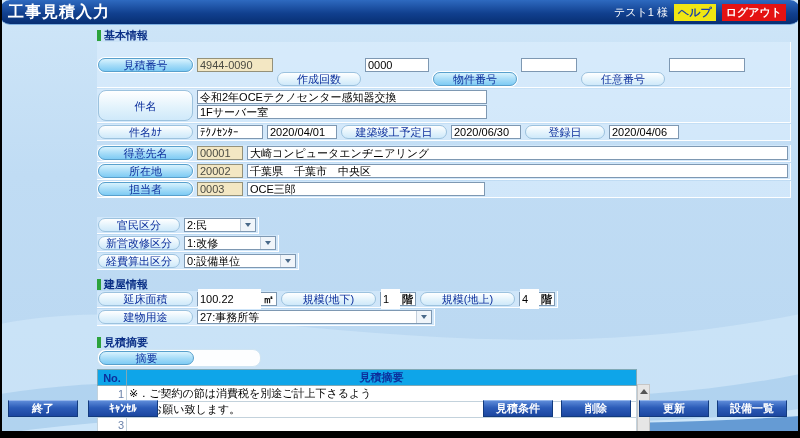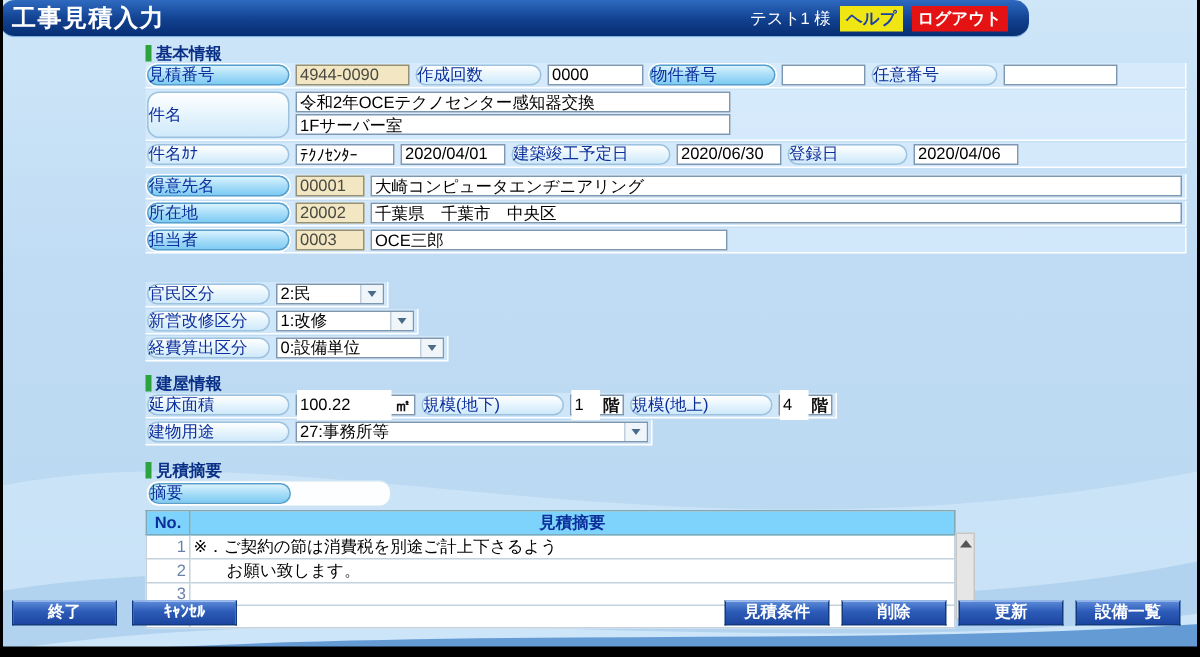--- a/index.html
+++ b/index.html
@@ -9,21 +9,21 @@
     background:linear-gradient(180deg,#cfe6f8 0%,#c0dcf4 40%,#b9d7f1 100%);
   }
   
   .edge{position:absolute;background:#000;z-index:50;}
   .edge.l{left:0;top:0;width:2px;height:438px;}
   .edge.r{right:0;top:0;width:2px;height:438px;}
   .edge.b{left:0;bottom:0;width:800px;height:7px;}
 
   
   .titlebar{
-    position:absolute;left:0;top:0;width:686px;height:24px;
+    position:absolute;left:0;top:0;width:800px;height:24px;
     background:linear-gradient(180deg,#2e6ac0 0%,#11408f 55%,#072e72 100%);
     display:flex;align-items:center;justify-content:space-between;z-index:10;
     border-bottom:1px solid #7fb0e2;
     border-radius:10px;
   }
   .app-title{color:#fff;font-weight:bold;font-size:16px;padding-left:8px;letter-spacing:1px;}
   .titlebar-right{display:flex;align-items:center;gap:6px;margin-right:14px;}
   .user-name{color:#fff;font-size:11px;}
   .help-btn{background:#f0e613;color:#1a41a8;font-size:11px;font-weight:bold;padding:1px 4px;cursor:pointer;}
   .logout-btn{background:#e41212;color:#fff;font-size:11px;font-weight:bold;padding:1px 4px;cursor:pointer;}
@@ -41,26 +41,26 @@
     display:flex;align-items:center;gap:4px;margin-bottom:1px;
     background:rgba(226,242,255,0.5);
     border-right:1px solid rgba(255,255,255,0.95);
     border-bottom:1px solid rgba(255,255,255,0.95);
     padding:1px 2px 1px 1px;
   }
   .row.fit{width:fit-content;}
   .row.tall{align-items:stretch;}
 
   .lbl,.lblb{
-    height:14px;line-height:13px;font-size:11px;color:#0c2f9c;
+    height:14px;line-height:13px;text-align:center;font-size:11px;color:#0c2f9c;
     border-radius:8px;flex:none;box-sizing:border-box;
   }
   .lbl{background:linear-gradient(180deg,#ffffff 0%,#e3f3fc 55%,#cfe9fa 100%);border:1px solid #9cc2de;}
   .lblb{background:linear-gradient(180deg,#d9f3fe 0%,#a8ddf8 50%,#7ecbf4 100%);border:1px solid #58a0cc;box-shadow:0 0 0 1px #ffffff;cursor:pointer;}
-  .w95{width:95px;} .w84{width:84px;} .w106{width:106px;} .w80{width:80px;} .w82{width:82px;}
+  .w95{width:95px;} .w84{width:84px;margin-top:29px;} .w106{width:106px;} .w80{width:80px;} .w82{width:82px;}
 
   .inp{
     height:14px;border:1px solid #7e98b2;background:#fff;font-size:11px;padding:0 2px;
     color:#000;font-family:"Liberation Sans","DejaVu Sans",sans-serif;box-sizing:border-box;flex:none;
   }
   .inp.grow{flex:1 1 auto;}
   .inp.code{background:#f3e7c3;border:1px solid #94917a;color:#4a4a42;}
 
   .subject-col{display:flex;flex-direction:column;gap:1px;width:290px;}
   .lbl.tall2{height:31px;line-height:30px;}
@@ -72,21 +72,21 @@
 
   .unitbox{display:flex;align-items:center;border:1px solid #7e98b2;background:#fff;height:14px;box-sizing:border-box;flex:none;}
   .unitbox .uin{border:none;height:12px;font-size:11px;padding:4px 2px;flex:1;min-width:0;font-family:"Liberation Sans","DejaVu Sans",sans-serif;}
   .unitbox .unit{font-size:11px;font-weight:bold;color:#111;padding:0 2px;flex:none;}
 
   
   .memo-wrap{background:#fdfeff;border:1px solid #cfe4f2;border-radius:8px;width:160px;padding:1px;margin:1px 0 2px 0;}
   .table-zone{display:flex;align-items:flex-start;margin-top:2px;}
   table.sum{border-collapse:collapse;width:540px;background:#fff;}
   table.sum th{
-    background:#7dd3fc;border:1px solid #7fa9b6;color:#0c2f9c;font-weight:bold;
+    background:#0ea5e9;border:1px solid #7fa9b6;color:#0c2f9c;font-weight:bold;
     font-size:11px;height:14px;padding:0;
   }
   table.sum td{
     border:1px solid #c3d2dc;font-size:11px;height:14px;padding:0 2px;white-space:pre;overflow:hidden;
   }
   td.no{width:24px;text-align:right;color:#6a82aa;border-right:1px solid #8fa9ba;}
   .vscroll{
     width:13px;height:58px;background:#e6e6e6;border:1px solid #c6c6c6;margin-top:15px;
     display:flex;flex-direction:column;justify-content:space-between;align-items:center;box-sizing:border-box;cursor:pointer;
   }

